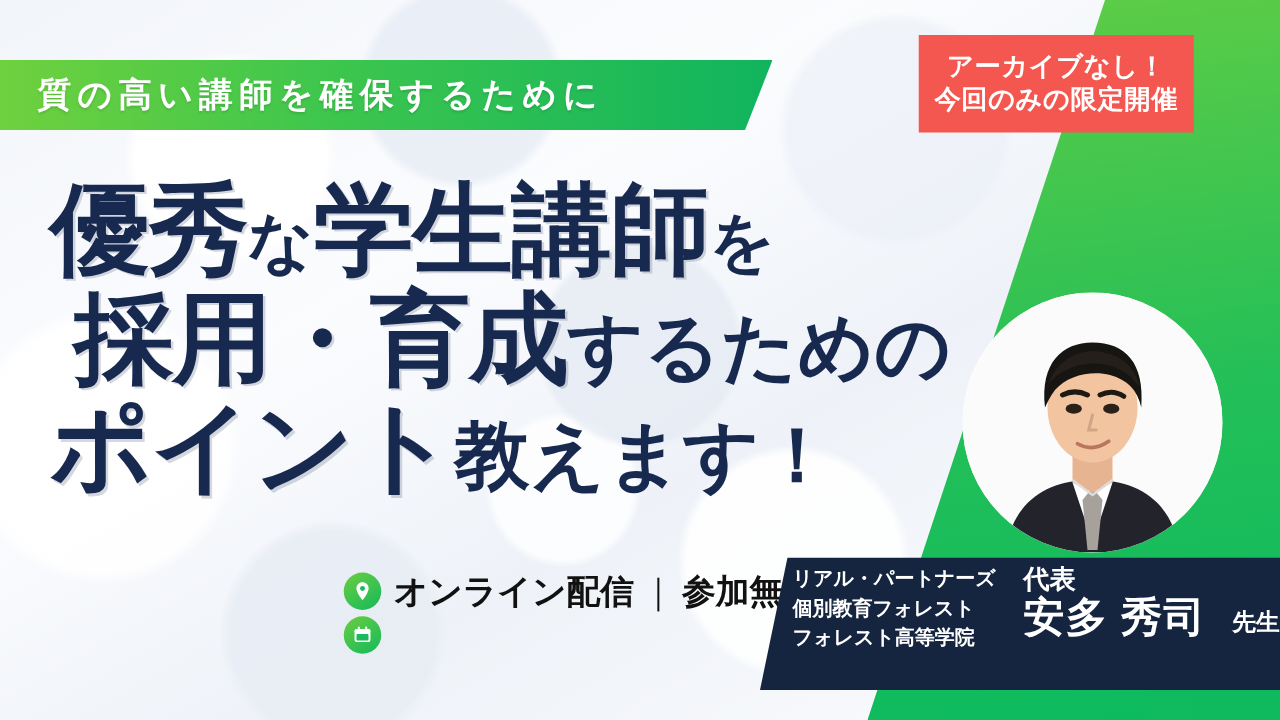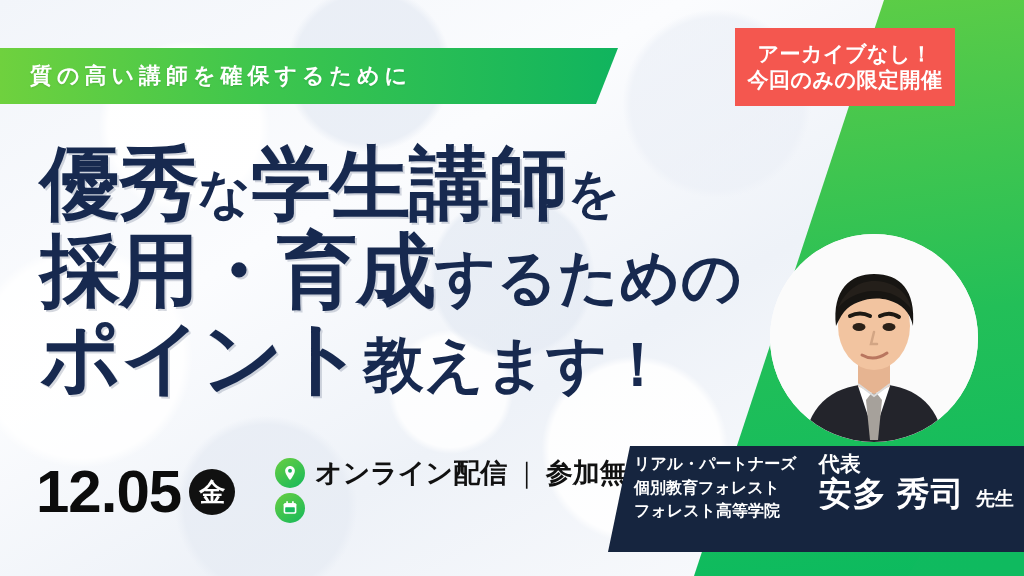--- a/index.html
+++ b/index.html
@@ -36,21 +36,21 @@
   }
 
   
   .ribbon {
     position:absolute; left:0; top:48px; width:618px; height:56px;
     background:linear-gradient(90deg,#6fd13e 0%,#3ec64d 42%,#10b45e 100%);
     clip-path:polygon(0 0, 618px 0, 596px 56px, 0 56px);
     display:flex; align-items:center;
   }
   .ribbon-text {
-    color:#ffffff; font-size:22px; font-weight:bold;
+    color:#ffffff; font-size:27px; font-weight:bold;
     letter-spacing:5px; padding-left:30px; white-space:nowrap;
     text-shadow:0 1px 2px rgba(0,0,0,.12);
   }
 
   
   .badge {
     position:absolute; left:735px; top:28px; width:220px; height:78px;
     background:#f4574f; display:flex; flex-direction:column;
     align-items:center; justify-content:center; gap:2px;
   }
@@ -59,21 +59,21 @@
     white-space:nowrap; line-height:1.12;
   }
 
   
   .headline { position:absolute; left:40px; top:144px; width:740px; }
   .hl-row { white-space:nowrap; line-height:1; margin-bottom:7px; color:#17294f; }
   .hl-big   { font-size:80px; font-weight:bold; letter-spacing:-1px;
               text-shadow:2px 2px 0 rgba(23,41,79,.18); }
   .hl-mid   { font-size:60px; font-weight:bold; letter-spacing:0px; }
   .hl-small { font-size:52px; font-weight:bold; }
-  .row2 { margin-top:2px; }
+  .row2 { margin-top:2px;text-align:center; }
   .row3 { margin-top:3px; }
 
   
   .portrait {
     position:absolute; left:770px; top:234px; width:208px; height:208px;
     border-radius:50%; overflow:hidden; background:#fdfdfd;
   }
   .portrait svg { display:block; width:208px; height:208px; }
 
   
@@ -120,21 +120,21 @@
     position:absolute; left:630px; top:452px; width:394px; height:96px;
     display:flex; pointer-events:auto;
   }
   .org { padding-left:4px; }
   .org-line {
     color:#ffffff; font-size:16px; font-weight:bold; white-space:nowrap;
     line-height:1.48; letter-spacing:0px;
   }
   .who { margin-left:22px; }
   .who-role { color:#ffffff; font-size:21px; font-weight:bold; line-height:1.15; }
-  .who-name-row { display:flex; align-items:flex-end; gap:11px; margin-top:1px; }
+  .who-name-row { display:flex; align-items:flex-end; gap:21px; margin-top:1px; }
   .who-name { color:#ffffff; font-size:33px; font-weight:bold; letter-spacing:1px; line-height:1; }
   .who-suffix { color:#ffffff; font-size:19px; font-weight:bold; line-height:1; padding-bottom:2px; }
 </style>
 </head>
 <body>
 
 <div id="stage">
 
   <div class="wedge"></div>
   <div class="bottom-band"></div>
@@ -184,24 +184,20 @@
       <ellipse cx="119" cy="93" rx="6.5" ry="4" fill="#2a2119"></ellipse>
 
       <path d="M104 98 L101 110 L107 110" stroke="#d2a584" stroke-width="2.5" fill="none" stroke-linecap="round"></path>
 
       <path d="M92 121 Q104 128 117 119" stroke="#b9765f" stroke-width="3" fill="none" stroke-linecap="round"></path>
 
       <path d="M88 150 L104 162 L120 150" stroke="#dcdcdc" stroke-width="2" fill="none"></path>
     </svg>
   </div>
 
-  <div class="date-block">
-    <span class="date-num">12.05</span>
-    <span class="day-circle">金</span>
-  </div>
 
   <div class="info">
     <div class="info-row">
       <span class="ico">
         <svg width="18" height="18" viewBox="0 0 24 24" aria-hidden="true">
           <path d="M12 2.5c-3.6 0-6.5 2.9-6.5 6.5 0 4.9 6.5 12.5 6.5 12.5S18.5 13.9 18.5 9c0-3.6-2.9-6.5-6.5-6.5z" fill="#ffffff"></path>
           <circle cx="12" cy="9" r="2.6" fill="#19b95d"></circle>
         </svg>
       </span>
       <span class="info-text-1"><span>オンライン配信</span><span class="sep">｜</span><span>参加無料</span></span>

